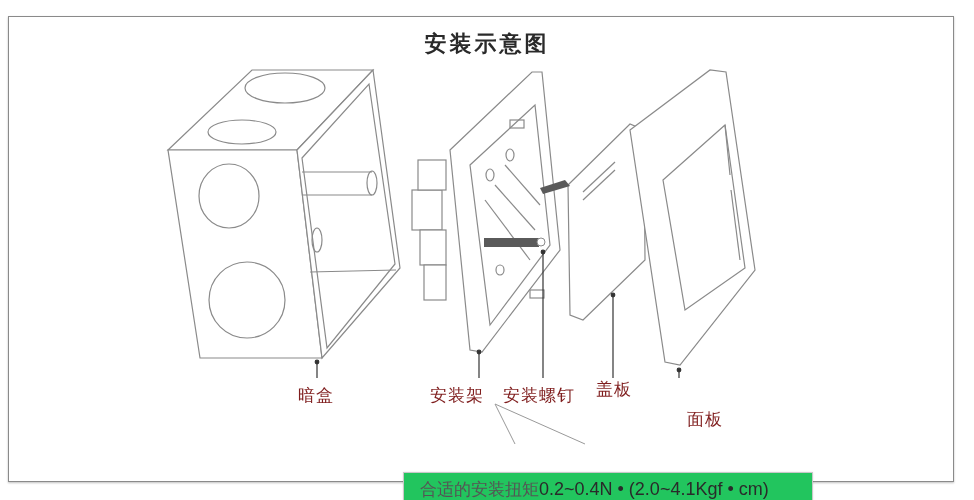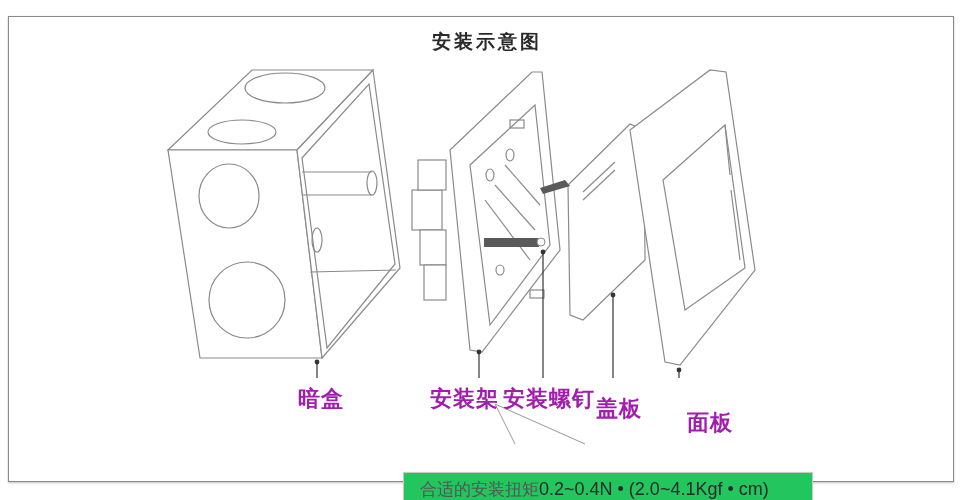--- a/index.html
+++ b/index.html
@@ -1,23 +1,23 @@
 <!DOCTYPE html>
 <html><head>
 <meta charset="utf-8">
 <style>
   html, body { margin:0; padding:0; background:#ffffff; }
   body { width:974px; height:500px; position:relative; overflow:hidden;
          font-family:"DejaVu Sans", "Liberation Sans", sans-serif; color:#333; }
   .frame { position:absolute; left:8px; top:16px; width:944px; height:464px;
            border:1.5px solid #8a8a8a; box-shadow:0 1px 2px rgba(0,0,0,0.25); background:#fff; }
   .title { position:absolute; left:0; width:974px; top:29px; text-align:center;
-           font-size:19px; font-weight:bold; color:#2a2a2a; letter-spacing:3px; }
+           font-size:22px; font-weight:bold; color:#2a2a2a; letter-spacing:3px; }
   svg.art { position:absolute; left:0; top:0; }
-  .label { position:absolute; font-size:22px; color:#a21caf; letter-spacing:1px; white-space:nowrap;font-weight:bold; }
+  .label { position:absolute; font-size:17px; color:#7f1d1d; letter-spacing:1px; white-space:nowrap; }
   .callout { position:absolute; left:403px; top:444px; width:410px; height:33px;
              border:1px solid #c8c8c8; background:#22c55e; box-shadow:0 0 2px rgba(0,0,0,0.1);
              font-size:17px; line-height:33px; padding-left:16px; box-sizing:border-box; color:#333; white-space:nowrap;margin-top:28px; }
   .callout .cjk { font-family:"DejaVu Serif", "Liberation Serif", serif; color:#555; }
   .callout .num { font-family:"Liberation Sans", sans-serif; font-size:18px; color:#2a2a2a; }
 </style>
 </head>
 <body>
 
 <div class="frame"></div>
@@ -97,18 +97,18 @@
 
   <g fill="none" stroke="#999" stroke-width="1">
     <polyline points="495,404 515,444"></polyline>
     <polyline points="495,404 585,444"></polyline>
   </g>
 </svg>
 
 <div class="label" style="left:298px; top:384px;">暗盒</div>
 <div class="label" style="left:430px; top:384px;text-align:right;">安装架</div>
 <div class="label" style="left:503px; top:384px;text-align:center;">安装螺钉</div>
-<div class="label" style="left:596px; top:394px;">盖板</div>
+<div class="label" style="left:596px; top:378px;">盖板</div>
 <div class="label" style="left:687px; top:384px;margin-top:24px;">面板</div>
 
 <div class="callout">
   <span class="cjk">合适的安装扭矩</span><span class="num">0.2~0.4N • (2.0~4.1Kgf • cm)</span>
 </div>
 
 </body></html>

